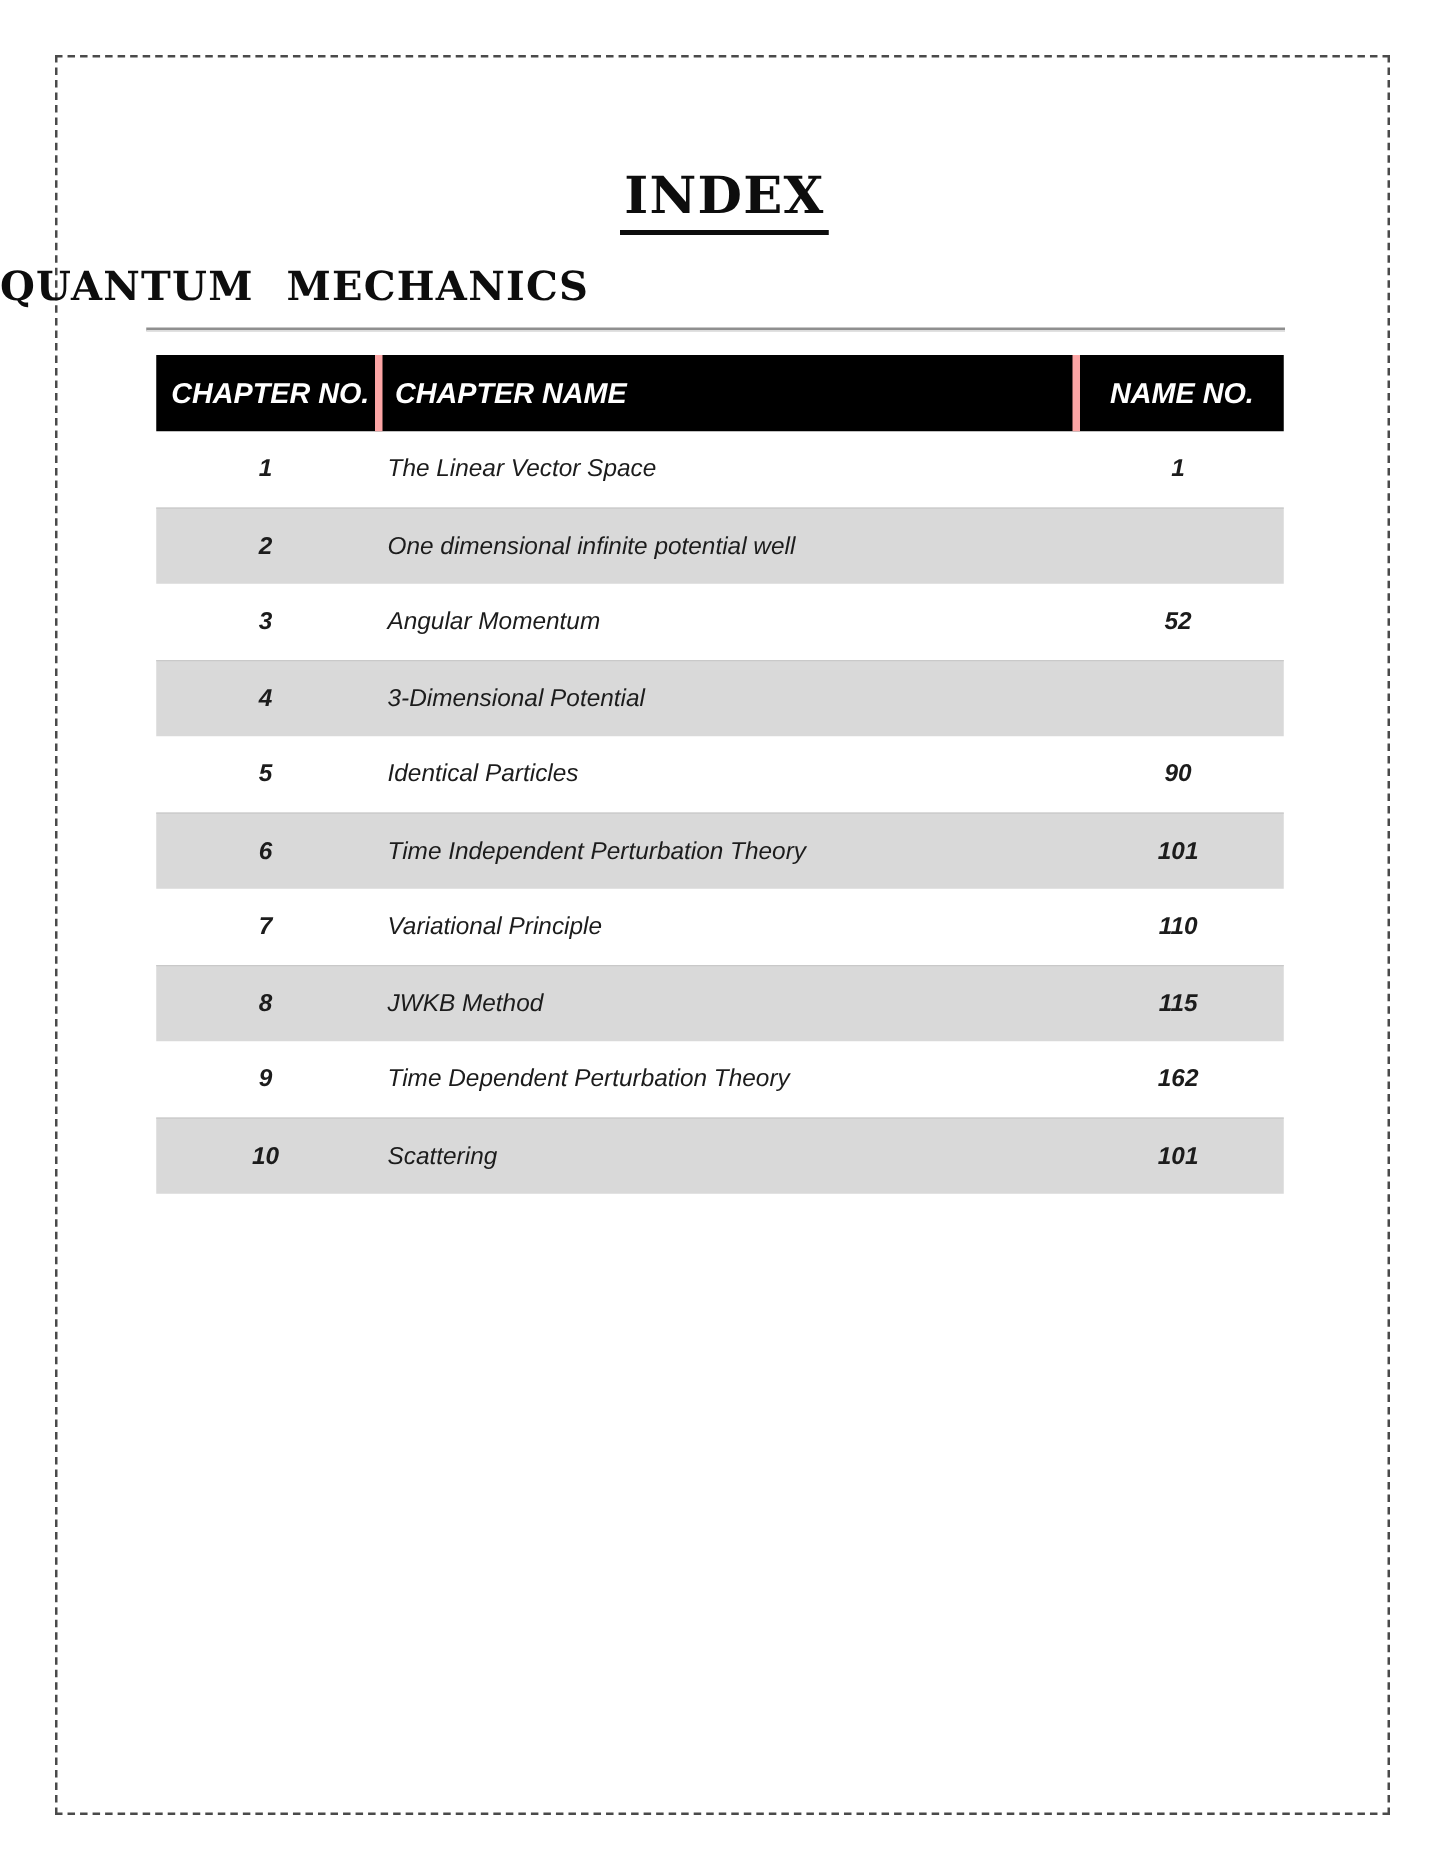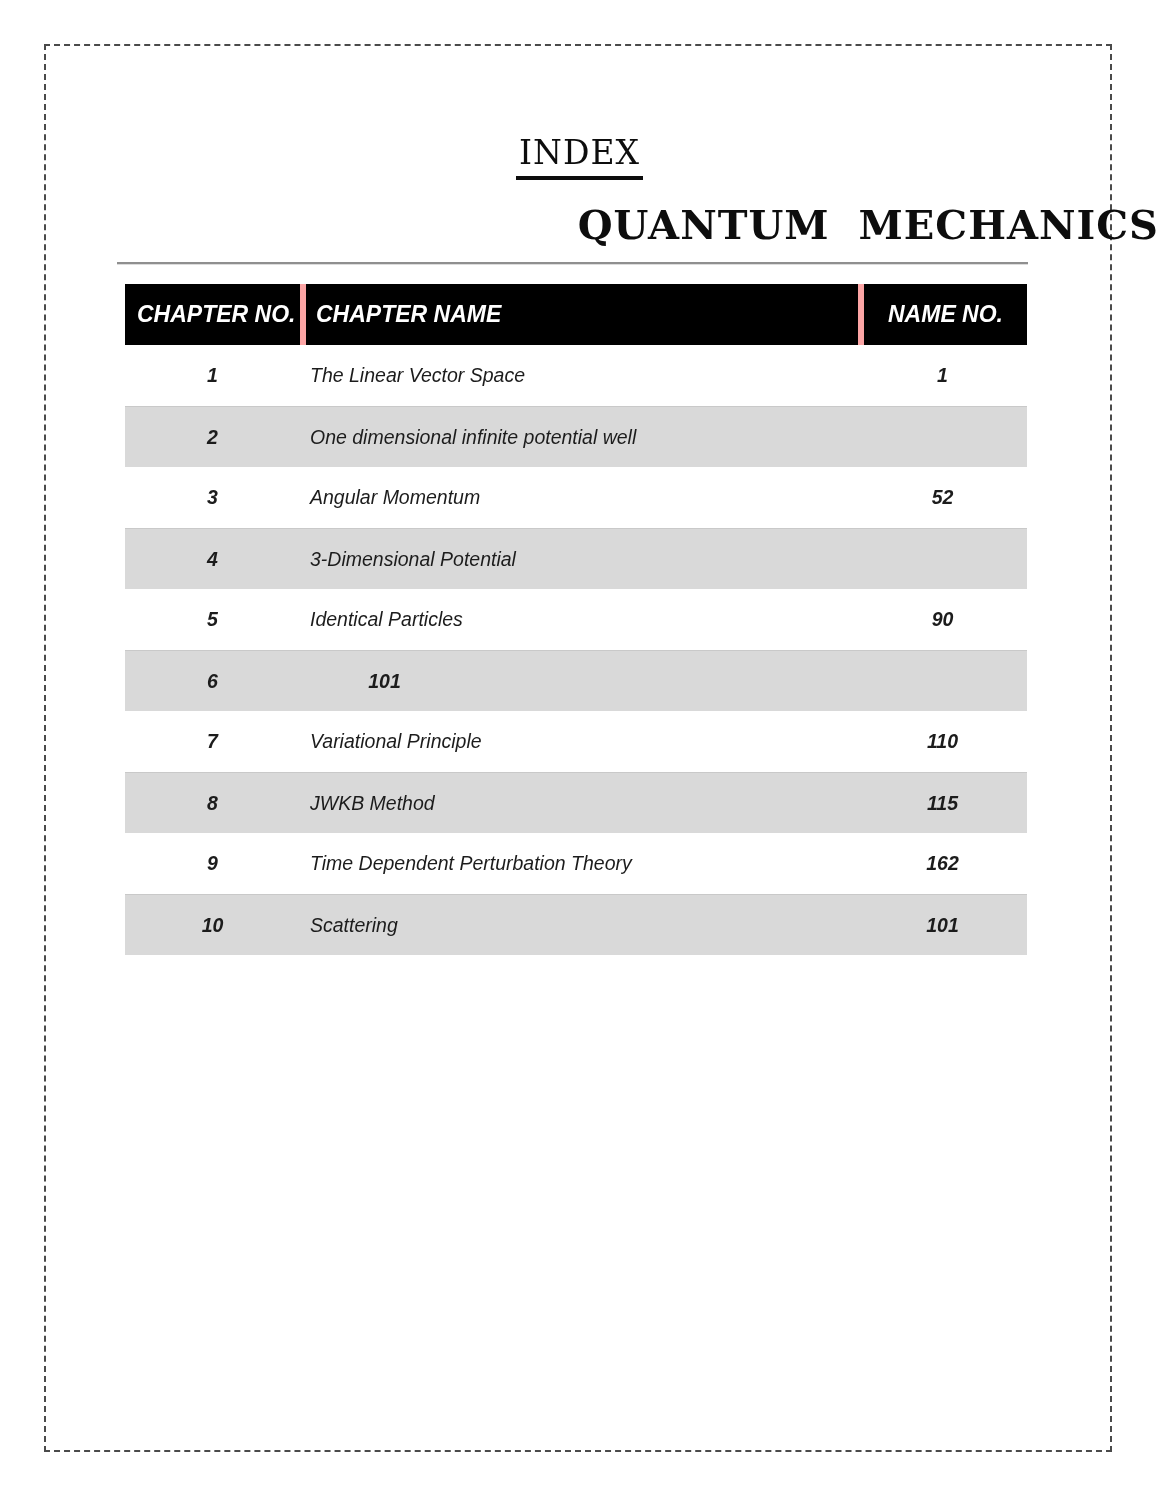--- a/index.html
+++ b/index.html
@@ -16,33 +16,33 @@
     width: 1068px; height: 1408px;
     border: 2px dashed var(--border-color, #4a4a4a);
     box-sizing: border-box;
     pointer-events: none;
   }
   .doc { position: relative; padding-top: 136px; }
 
   .title {
     margin: 0; text-align: center;
     font-family: "DejaVu Serif", "Liberation Serif", serif;
-    font-weight: normal; font-size: 33px; line-height: 1;
+    font-weight: bold; font-size: 41px; line-height: 1;
     color: #0d0d0d; letter-spacing: 1px;
   }
   .title .underlined {
     display: inline-block;
     border-bottom: 4px solid #0d0d0d;
     padding: 0 3px 7px 3px;
   }
   .subtitle {
-    margin: 25px 0 0 0; text-align: right;
+    margin: 25px 0 0 0; text-align: left;
     font-family: "DejaVu Serif", "Liberation Serif", serif;
-    font-weight: bold; font-size: 40px; line-height: 1;
-    color: #0d0d0d; letter-spacing: 1px; word-spacing: 14px; padding-left: 43px;
+    font-weight: bold; font-size: 32px; line-height: 1;
+    color: #0d0d0d; letter-spacing: 1px; word-spacing: 14px;
   }
   .rule {
     margin: 17px 0 0 117px;
     width: 911px; height: 2px;
     background: var(--rule-color, #8f8f8f);
     border-bottom: 1px solid #dcdcdc;
   }
 
   .idx-table {
     margin: 19px 0 0 125px;
@@ -121,20 +121,21 @@
           <div class="td c-no">4</div>
           <div class="td c-name">3-Dimensional Potential</div>
         </div>
         <div class="t-row">
           <div class="td c-no">5</div>
           <div class="td c-name">Identical Particles</div>
           <div class="td c-page">90</div>
         </div>
         <div class="t-row alt">
           <div class="td c-no">6</div>
+          <div class="td c-name">Time Independent Perturbation Theory</div>
           <div class="td c-page">101</div>
         </div>
         <div class="t-row">
           <div class="td c-no">7</div>
           <div class="td c-name">Variational Principle</div>
           <div class="td c-page">110</div>
         </div>
         <div class="t-row alt">
           <div class="td c-no">8</div>
           <div class="td c-name">JWKB Method</div>

